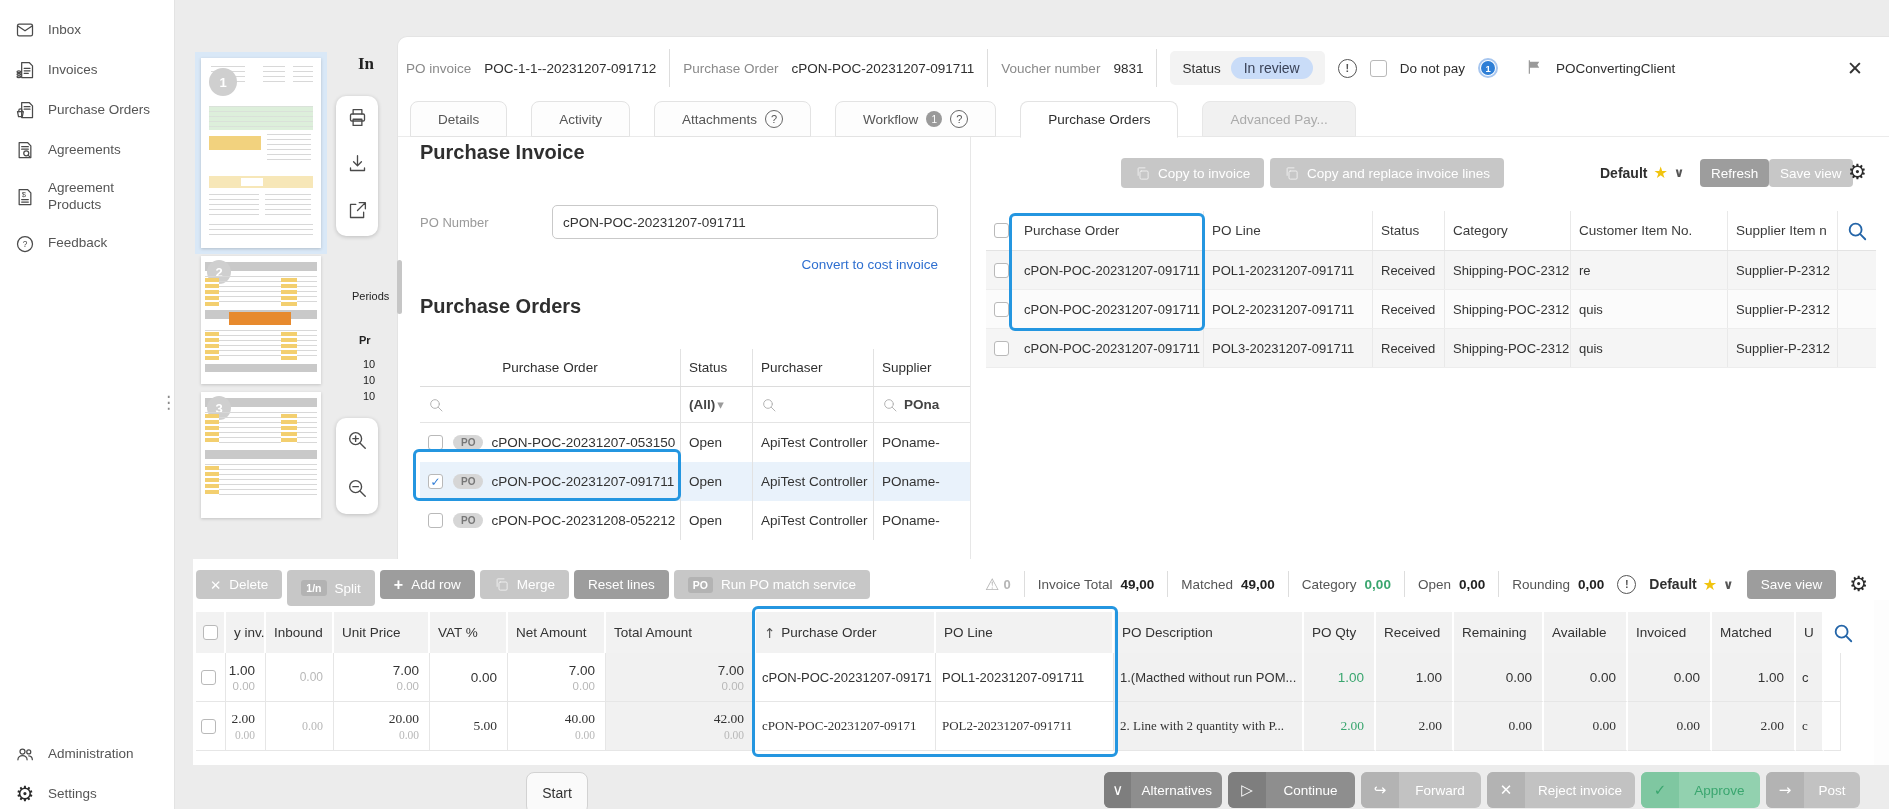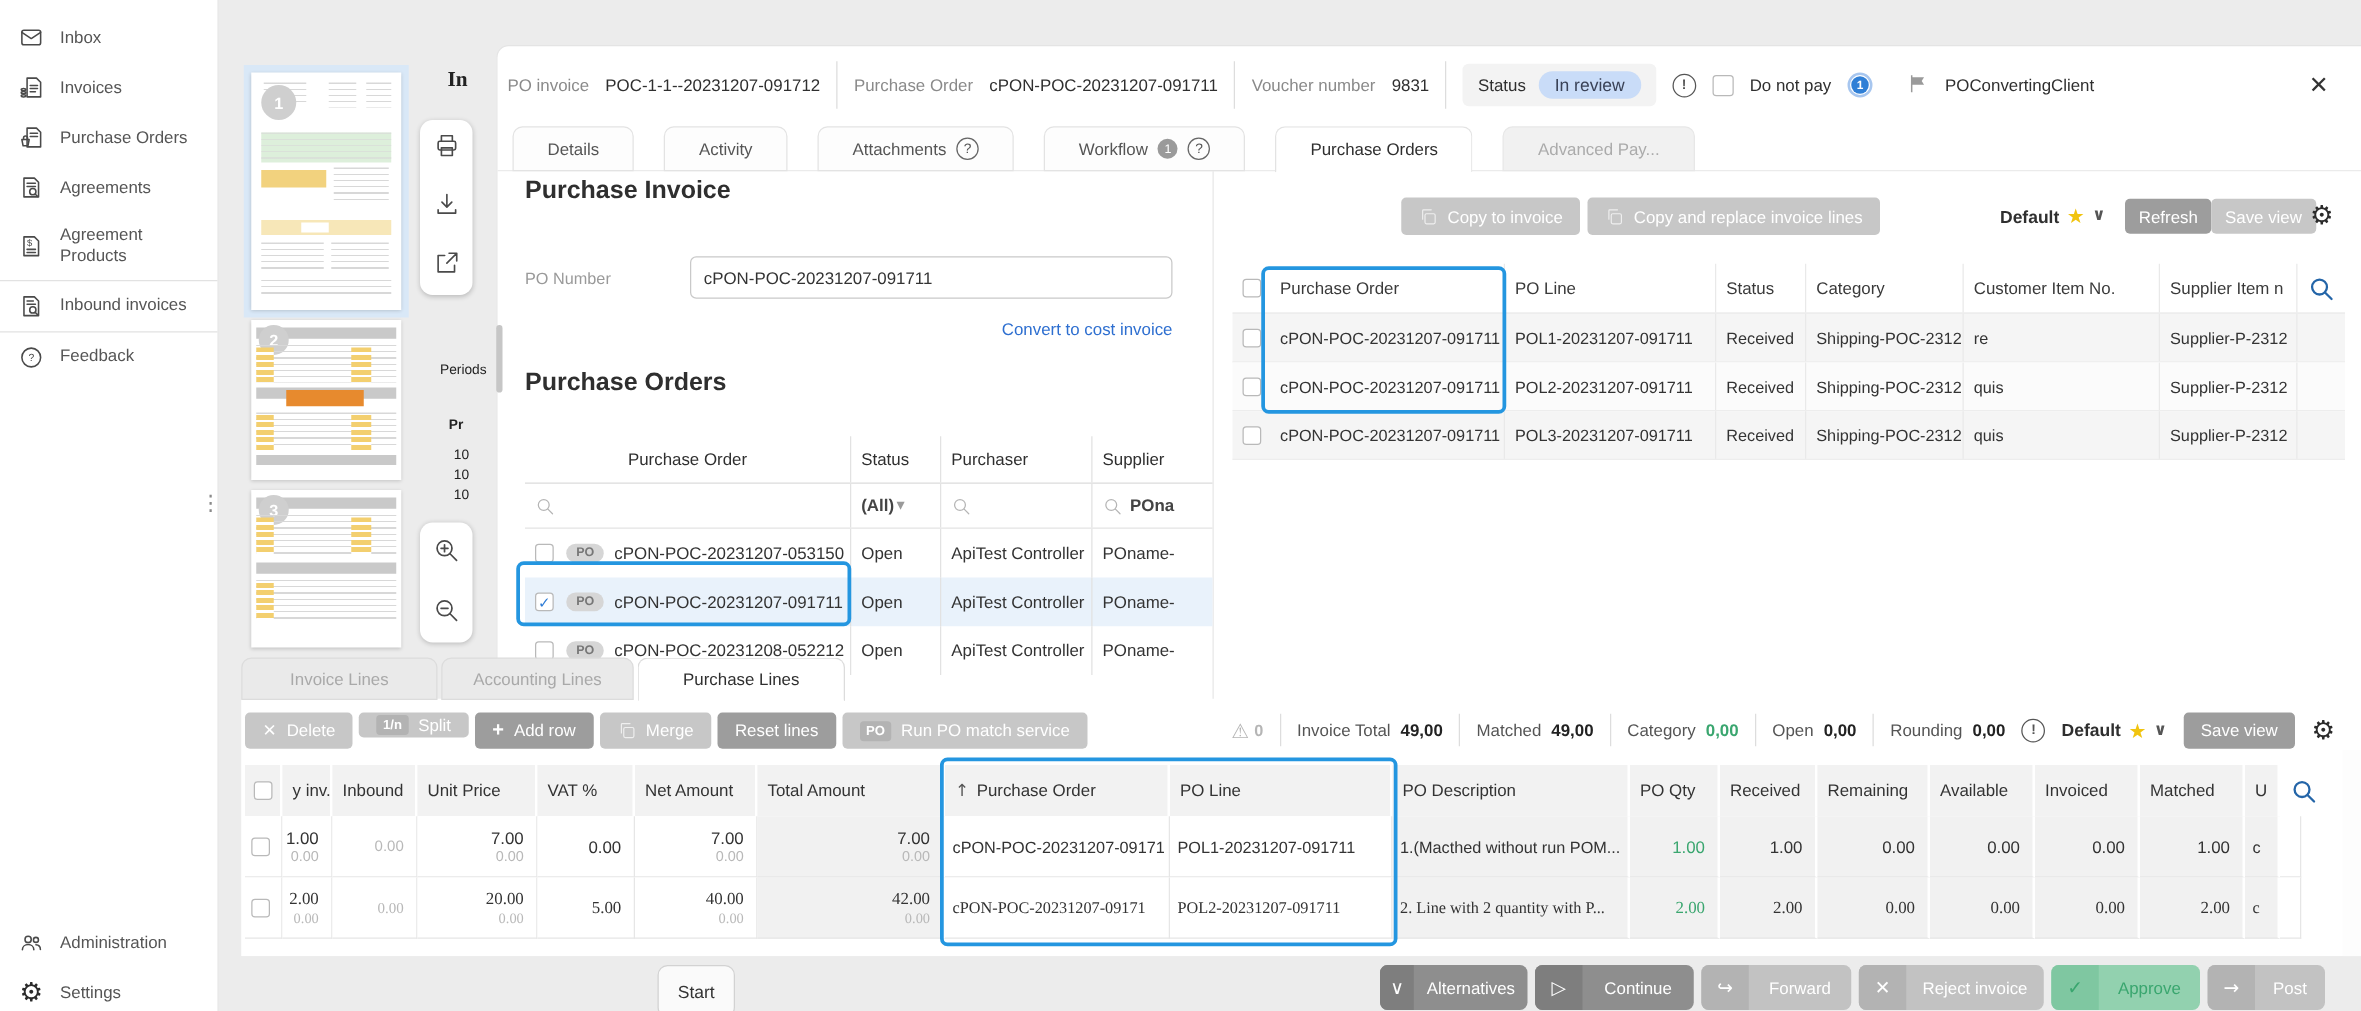--- a/index.html
+++ b/index.html
@@ -180,31 +180,20 @@
     <div class="sb-item">
       <span class="sb-ico">
           <svg class="ic" width="20" height="20" viewBox="0 0 24 24">
             <path d="M5 3h10l4 4v14H5z"></path>
             <path d="M8 15h8M8 18h8"></path>
             <text x="8" y="11.5" font-size="9" fill="#4a4a4a" stroke="none" font-family="inherit">$</text>
           </svg>
         </span>
       <span>Agreement Products</span>
     </div>
-    <div class="sb-item selected">
-      <span class="sb-ico">
-          <svg class="ic" width="20" height="20" viewBox="0 0 24 24">
-            <path d="M5 3h10l4 4v14H5z"></path>
-            <path d="M8 7h6M8 10h8"></path>
-            <circle cx="13.5" cy="15.5" r="3"></circle>
-            <path d="M15.7 17.7L18 20"></path>
-          </svg>
-        </span>
-      <span>Inbound invoices</span>
-    </div>
     <div class="sb-item">
       <span class="sb-ico">
           <svg class="ic" width="20" height="20" viewBox="0 0 24 24">
             <circle cx="12" cy="12" r="9"></circle>
             <text x="9.4" y="15.6" font-size="10" fill="#4a4a4a" stroke="none" font-family="inherit">?</text>
           </svg>
         </span>
       <span>Feedback</span>
     </div>
     <div class="sb-bottom">
@@ -511,39 +500,28 @@
         <div>Shipping-POC-2312</div>
         <div>quis</div>
         <div>Supplier-P-2312</div>
         <div></div>
       </div>
     </div>
     <div class="bluebox" style="left:611px; top:176px; width:196px; height:118px;"></div>
     <div class="hscroll"></div>
   </div>
 
-  <div class="ltabs">
-    <div class="ltab off" style="width:157px;">
-        <span>Invoice Lines</span>
-      </div>
-    <div class="ltab off" style="width:154px;">
-        <span>Accounting Lines</span>
-      </div>
-    <div class="ltab on" style="width:166px;">
-        <span>Purchase Lines</span>
-      </div>
-  </div>
   <div class="lines-bg">
 
     <div style="position:absolute; left:3px; top:11px; display:flex; gap:5px;">
       <button class="gbtn" style="height:29px;">
           <span style="font-family:'DejaVu Sans',sans-serif;">✕</span>
           <span>Delete</span>
         </button>
-      <button class="gbtn" style="height:20px;">
+      <button class="gbtn" style="height:36px;">
           <span class="chip">1/n</span>
           <span>Split</span>
         </button>
       <button class="gbtn dark" style="height:29px;">
           <span style="font-size:16px; font-weight:bold;">+</span>
           <span>Add row</span>
         </button>
       <button class="gbtn" style="height:29px;">
           <svg class="ic" width="15" height="15" viewBox="0 0 24 24" style="stroke:#efefef;">
             <rect x="8" y="8" width="13" height="13" rx="2"></rect>

